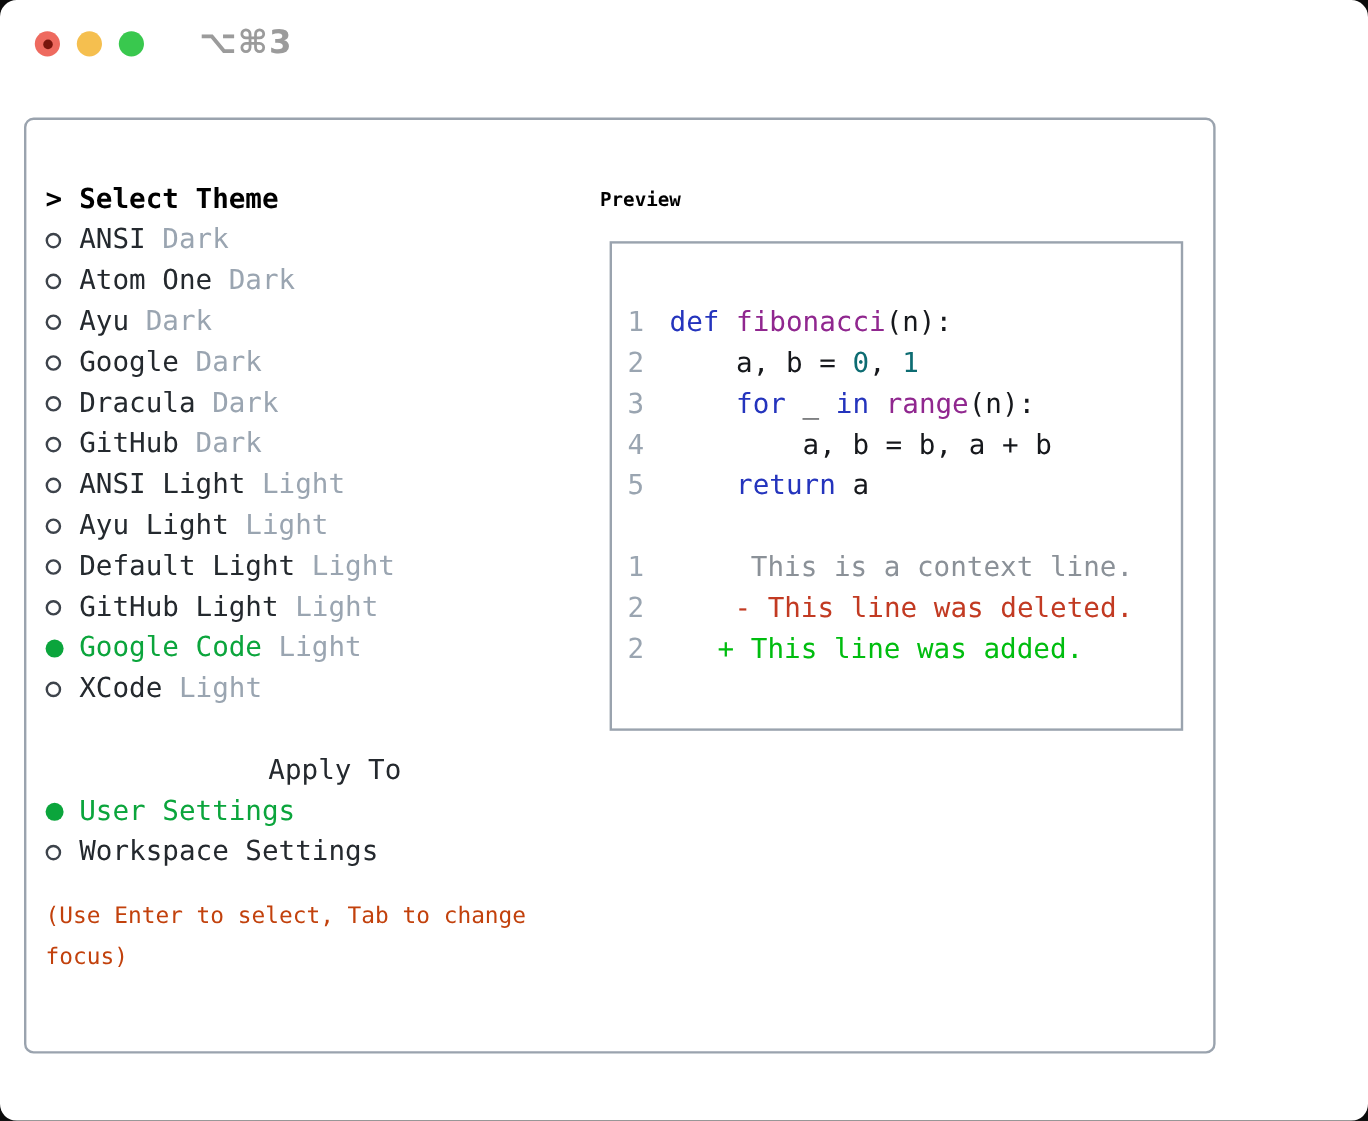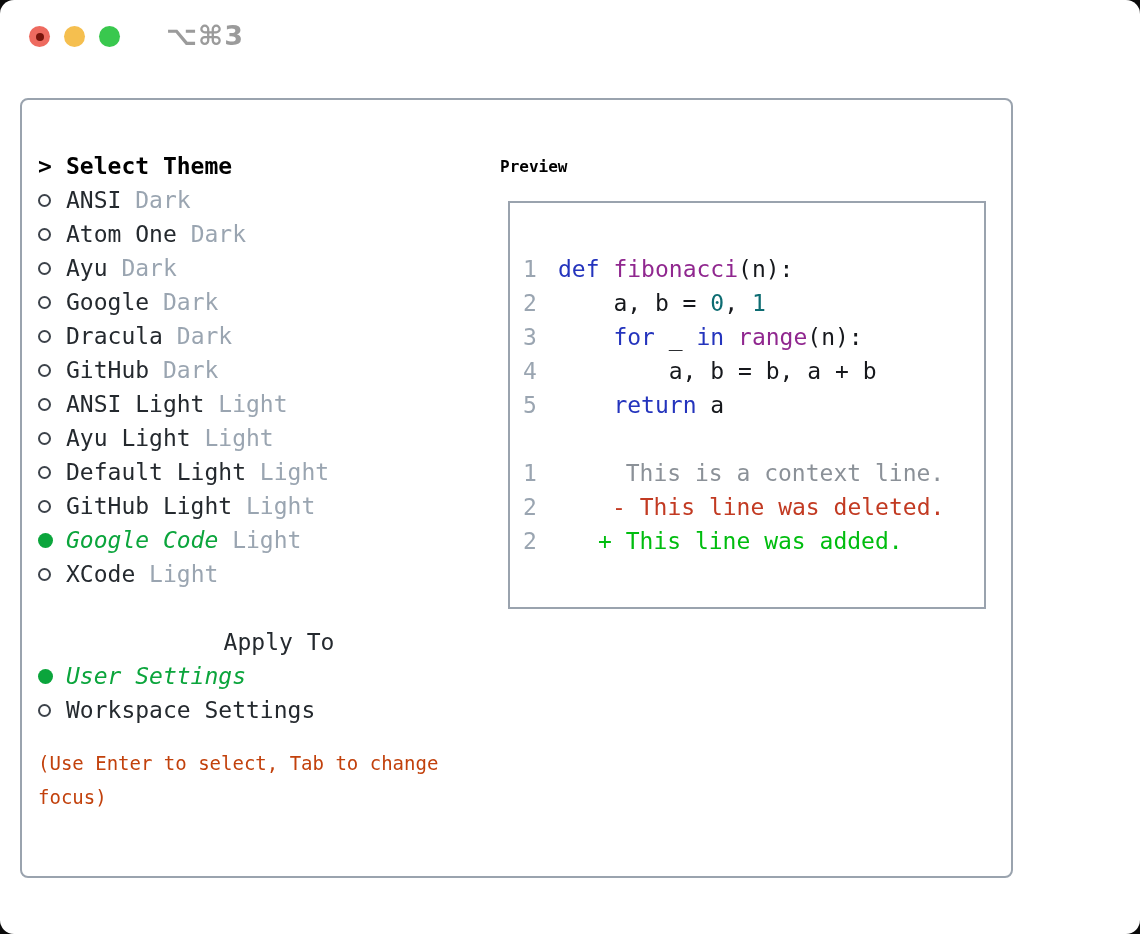--- a/index.html
+++ b/index.html
@@ -45,21 +45,21 @@
   .hdr { font-weight: bold; color: #000; }
   .ring {
     width: 13px; height: 13px; border-radius: 50%;
     border: 2px solid #3d434b; display: inline-block;
   }
   .dot {
     width: 15px; height: 15px; border-radius: 50%;
     background: #0ba53c; display: inline-block;
   }
   .variant { color: #9aa5b1; margin-left: 1ch; }
-  .row.selected .name { color: #0ba53c; font-style: italic; }
+  .row.selected .name { color: #0ba53c; }
   .apply-title { margin-top: 34px; justify-content: center; }
   .hint {
     margin-top: 19px; width: 424px;
     font-size: 19px; line-height: 34px; color: #c2410c;
   }
   
   .preview-panel { padding: 49px 0 0 8px; }
   .preview-title { height: 34px; display: flex; align-items: center;
                    font-size: 16px; font-weight: bold; color: #000; }
   .preview-box {

